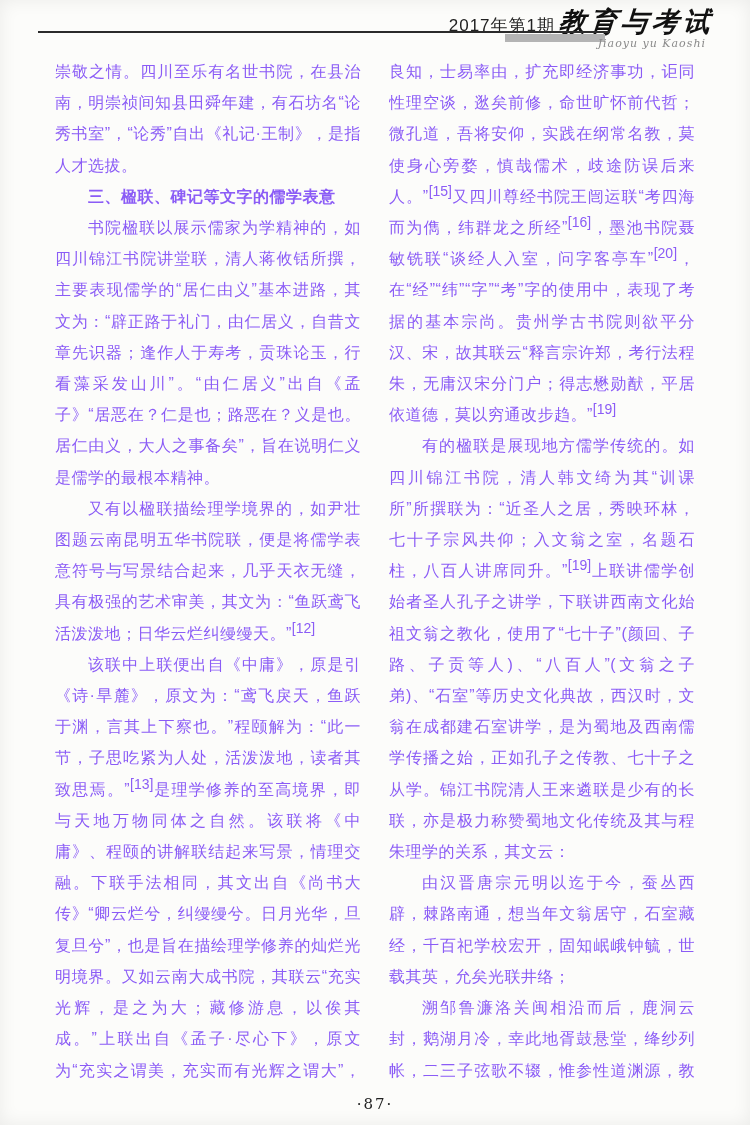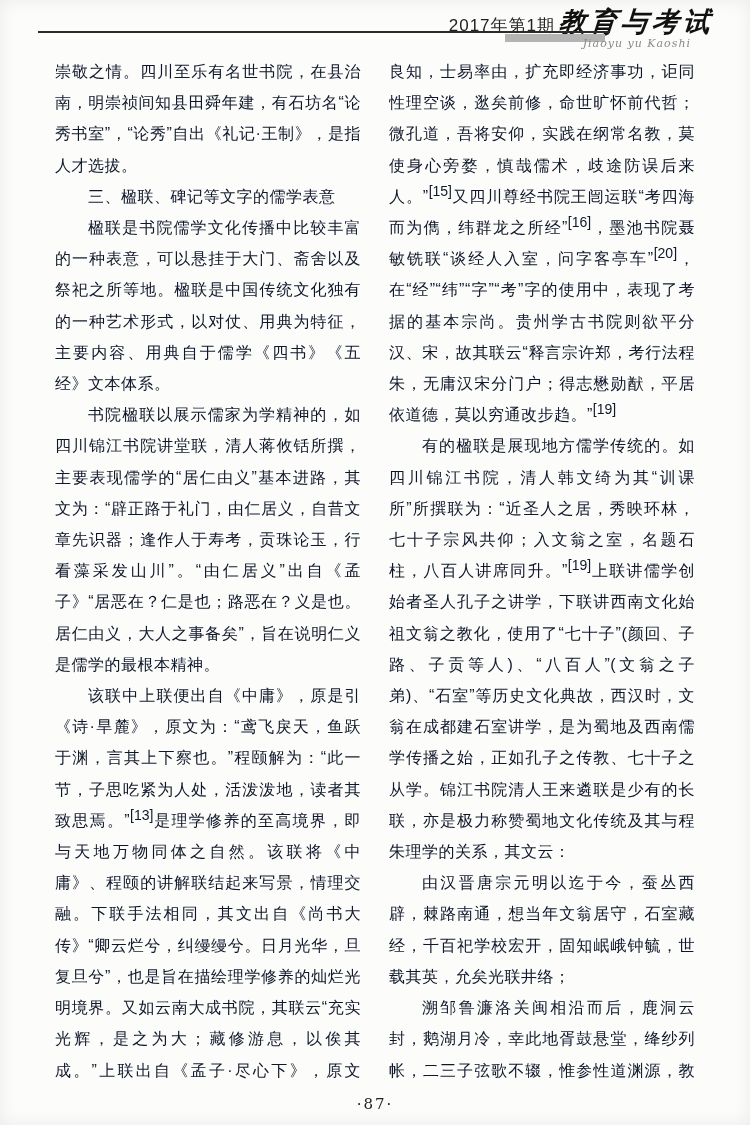--- a/index.html
+++ b/index.html
@@ -35,42 +35,42 @@
   }
   .header-rule {
     position:absolute; left:38px; top:31px;
     width:572px; height:2px; background:#2b2b2b;
   }
   .header-accent {
     position:absolute; left:505px; top:34px;
     width:100px; height:8px; background:#b4b4b4;
   }
   .pinyin {
-    position:absolute; top:37px; right:59px;
+    position:absolute; top:37px; right:44px;
     font-size:11px; font-style:italic; color:#8a8a8a;
     font-family:"DejaVu Serif", serif; letter-spacing:1px;
   }
 
   
   .columns {
     position:absolute; top:56px; left:55px;
     width:640px; height:1024px;
     display:flex; gap:28px; overflow:hidden;
   }
   .col { width:306px; overflow:hidden; }
   .col p {
     margin:0;
     font-size:16px;
     line-height:31.2px;
     text-align:justify;
     letter-spacing:0.5px;
-    color:#0f172a;
+    color:#8b5cf6;
   }
   .col p.indent { text-indent:33px; }
-  .col p.bold { font-weight:normal; }
+  .col p.bold { font-weight:bold; }
   .col sup {
     font-size:14px; line-height:0; vertical-align:super; letter-spacing:0;
   }
 
   
   .page-footer {
     position:absolute; bottom:12px; left:0; width:750px;
     text-align:center;
   }
   .page-number {
@@ -89,22 +89,22 @@
     <span class="journal-title">教育与考试</span>
   </div>
   <div class="header-rule"></div>
   <div class="header-accent"></div>
   <div class="pinyin">Jiaoyu yu Kaoshi</div>
 
   <div class="columns">
     <section class="col" id="col-left">
         <p>崇敬之情。四川至乐有名世书院，在县治南，明崇祯间知县田舜年建，有石坊名“论秀书室”，“论秀”自出《礼记·王制》，是指人才选拔。</p>
         <p class="indent bold">三、楹联、碑记等文字的儒学表意</p>
-        <p class="indent">楹联是书院儒学文化传播中比较丰富的一种表意，可以悬挂于大门、斋舍以及祭祀之所等地。楹联是中国传统文化独有的一种艺术形式，以对仗、用典为特征，主要内容、用典自于儒学《四书》《五经》文本体系。</p>
         <p class="indent">书院楹联以展示儒家为学精神的，如四川锦江书院讲堂联，清人蒋攸铦所撰，主要表现儒学的“居仁由义”基本进路，其文为：“辟正路于礼门，由仁居义，自昔文章先识器；逢作人于寿考，贡珠论玉，行看藻采发山川”。“由仁居义”出自《孟子》“居恶在？仁是也；路恶在？义是也。居仁由义，大人之事备矣”，旨在说明仁义是儒学的最根本精神。</p>
+        <p class="indent">又有以楹联描绘理学境界的，如尹壮图题云南昆明五华书院联，便是将儒学表意符号与写景结合起来，几乎天衣无缝，具有极强的艺术审美，其文为：“鱼跃鸢飞活泼泼地；日华云烂纠缦缦天。”<sup>[12]</sup></p>
         <p class="indent">该联中上联便出自《中庸》，原是引《诗·旱麓》，原文为：“鸢飞戾天，鱼跃于渊，言其上下察也。”程颐解为：“此一节，子思吃紧为人处，活泼泼地，读者其致思焉。”<sup>[13]</sup>是理学修养的至高境界，即与天地万物同体之自然。该联将《中庸》、程颐的讲解联结起来写景，情理交融。下联手法相同，其文出自《尚书大传》“卿云烂兮，纠缦缦兮。日月光华，旦复旦兮”，也是旨在描绘理学修养的灿烂光明境界。又如云南大成书院，其联云“充实光辉，是之为大；藏修游息，以俟其成。”上联出自《孟子·尽心下》，原文为“充实之谓美，充实而有光辉之谓大”，讲的是学问境界。下联出自《学记》，原文为“君子之于学也，藏焉修焉，息焉游焉”，讲的是修养方式。</p>
       </section>
     <section class="col" id="col-right">
         <p>良知，士易率由，扩充即经济事功，讵同性理空谈，逖矣前修，命世旷怀前代哲；微孔道，吾将安仰，实践在纲常名教，莫使身心旁婺，慎哉儒术，歧途防误后来人。”<sup>[15]</sup>又四川尊经书院王闿运联“考四海而为儁，纬群龙之所经”<sup>[16]</sup>，墨池书院聂敏铣联“谈经人入室，问字客亭车”<sup>[20]</sup>，在“经”“纬”“字”“考”字的使用中，表现了考据的基本宗尚。贵州学古书院则欲平分汉、宋，故其联云“释言宗许郑，考行法程朱，无庸汉宋分门户；得志懋勋猷，平居依道德，莫以穷通改步趋。”<sup>[19]</sup></p>
         <p class="indent">有的楹联是展现地方儒学传统的。如四川锦江书院，清人韩文绮为其“训课所”所撰联为：“近圣人之居，秀映环林，七十子宗风共仰；入文翁之室，名题石柱，八百人讲席同升。”<sup>[19]</sup>上联讲儒学创始者圣人孔子之讲学，下联讲西南文化始祖文翁之教化，使用了“七十子”(颜回、子路、子贡等人)、“八百人”(文翁之子弟)、“石室”等历史文化典故，西汉时，文翁在成都建石室讲学，是为蜀地及西南儒学传播之始，正如孔子之传教、七十子之从学。锦江书院清人王来遴联是少有的长联，亦是极力称赞蜀地文化传统及其与程朱理学的关系，其文云：</p>
         <p class="indent">由汉晋唐宗元明以迄于今，蚕丛西辟，棘路南通，想当年文翁居守，石室藏经，千百祀学校宏开，固知岷峨钟毓，世载其英，允矣光联井络；</p>
         <p class="indent">溯邹鲁濂洛关闽相沿而后，鹿洞云封，鹅湖月冷，幸此地胥鼓悬堂，绛纱列帐，二三子弦歌不辍，惟参性道渊源，教惭无术，敢云远绍心传。</p>
       </section>
   </div>
 

